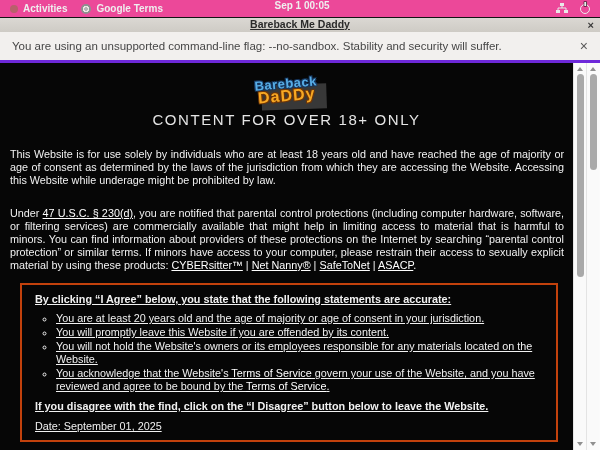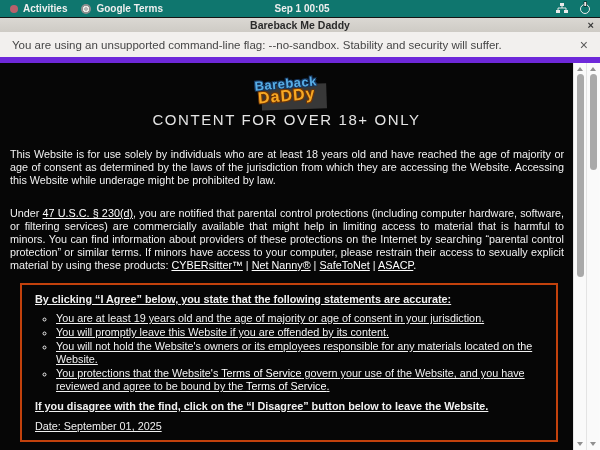--- a/index.html
+++ b/index.html
@@ -5,22 +5,22 @@
   html,body{margin:0;padding:0;}
   body{
     width:600px;height:450px;overflow:hidden;background:#000;
     font-family:"Liberation Sans",sans-serif;
     -webkit-font-smoothing:antialiased;
   }
   .screen{width:600px;height:450px;position:relative;overflow:hidden;}
 
   
   .topbar{
-    height:17px;background:#0f766e;color:#efefef;
-    display:flex;align-items:center;justify-content:space-between;
+    height:17px;background:#ec4899;color:#efefef;
+    display:flex;justify-content:space-between;
     font-size:10px;font-weight:bold;position:relative;
   }
   .tb-left{display:flex;align-items:center;gap:14px;padding-left:10px;}
   .tb-item{display:flex;align-items:center;gap:5px;cursor:default;}
   .act-dot{width:8px;height:8px;border-radius:50%;background:#b8606b;display:inline-block;}
   .chrome-icon{
     width:10px;height:10px;border-radius:50%;display:inline-block;
     background:radial-gradient(circle at 50% 50%, #b5b5b5 0 2px, #ece9e4 2px 3.2px, #8f8f8f 3.2px);
   }
   .tb-clock{position:absolute;left:4px;right:0;text-align:center;pointer-events:none;}
@@ -36,35 +36,35 @@
   }
   .power-icon::after{
     content:"";position:absolute;left:50%;top:-2.5px;width:1.5px;height:4px;
     background:#ececec;transform:translateX(-50%);
   }
 
   
   .titlebar{
     height:15px;background:linear-gradient(#dbd8d3,#cecbc5);
     border-top:1px solid #151515;box-sizing:border-box;
-    display:flex;align-items:center;position:relative;
-    font-size:10.5px;font-weight:bold;color:#2b2b2b;
+    display:flex;align-items:flex-start;position:relative;
+    font-size:10.5px;font-weight:bold;color:#2b2b2b;text-decoration:underline;
   }
   .titlebar .title{flex:1;text-align:center;}
   .tb-close{
     position:absolute;right:6px;top:0;height:100%;display:flex;align-items:center;
     font-size:11px;font-weight:bold;color:#3a3a3a;cursor:pointer;
   }
 
   
   .infobar{
     height:31px;background:#f2f0ee;color:#464646;
     display:flex;align-items:center;justify-content:space-between;
     font-size:11.5px;padding:0 12px;box-sizing:border-box;
-    border-bottom:6px solid #6d28d9;
+    border-bottom:3px solid #6d28d9;
   }
   .ib-close{font-size:14px;color:#5a5a5a;cursor:pointer;font-weight:normal;}
 
   
   .content-wrap{display:flex;height:387px;}
   .content{
     width:573px;height:387px;background:#060606;color:#f1f1f1;overflow:hidden;
   }
   .scroll-area{width:27px;height:387px;display:flex;background:#fbfbfb;}
   .sb{width:13px;position:relative;background:#fafafa;border-left:1px solid #e4e4e4;box-sizing:border-box;}
@@ -173,24 +173,24 @@
 
       <div class="heading">CONTENT FOR OVER 18+ ONLY</div>
 
       <p class="para">This Website is for use solely by individuals who are at least 18 years old and have reached the age of majority or age of consent as determined by the laws of the jurisdiction from which they are accessing the Website. Accessing this Website while underage might be prohibited by law.</p>
 
       <p class="para"><span>Under </span><span class="lnk">47 U.S.C. § 230(d)</span><span>, you are notified that parental control protections (including computer hardware, software, or filtering services) are commercially available that might help in limiting access to material that is harmful to minors. You can find information about providers of these protections on the Internet by searching “parental control protection” or similar terms. If minors have access to your computer, please restrain their access to sexually explicit material by using these products: </span><span class="lnk">CYBERsitter™</span><span> | </span><span class="lnk">Net Nanny®</span><span> | </span><span class="lnk">SafeToNet</span><span> | </span><span class="lnk">ASACP</span><span>.</span></p>
 
       <div class="agreement-box">
         <div class="box-intro">By clicking “I Agree” below, you state that the following statements are accurate:</div>
         <ul class="box-list">
-          <li>You are at least 19 years old and the age of majority or age of consent in your jurisdiction.</li>
+          <li>You are at least 20 years old and the age of majority or age of consent in your jurisdiction.</li>
           <li>You will promptly leave this Website if you are offended by its content.</li>
           <li>You will not hold the Website's owners or its employees responsible for any materials located on the Website.</li>
-          <li><span>You protections that the Website's </span><span class="lnk">Terms of Service</span><span> govern your use of the Website, and you have reviewed and agree to be bound by the </span><span class="lnk">Terms of Service</span><span>.</span></li>
+          <li><span>You acknowledge that the Website's </span><span class="lnk">Terms of Service</span><span> govern your use of the Website, and you have reviewed and agree to be bound by the </span><span class="lnk">Terms of Service</span><span>.</span></li>
         </ul>
         <div class="box-note">If you disagree with the find, click on the “I Disagree” button below to leave the Website.</div>
         <div class="box-date">Date: September 01, 2025</div>
       </div>
 
       <div class="btn-row">
         <button class="btn btn-agree">I AGREE</button>
         <button class="btn btn-disagree">I DISAGREE</button>
       </div>
 

